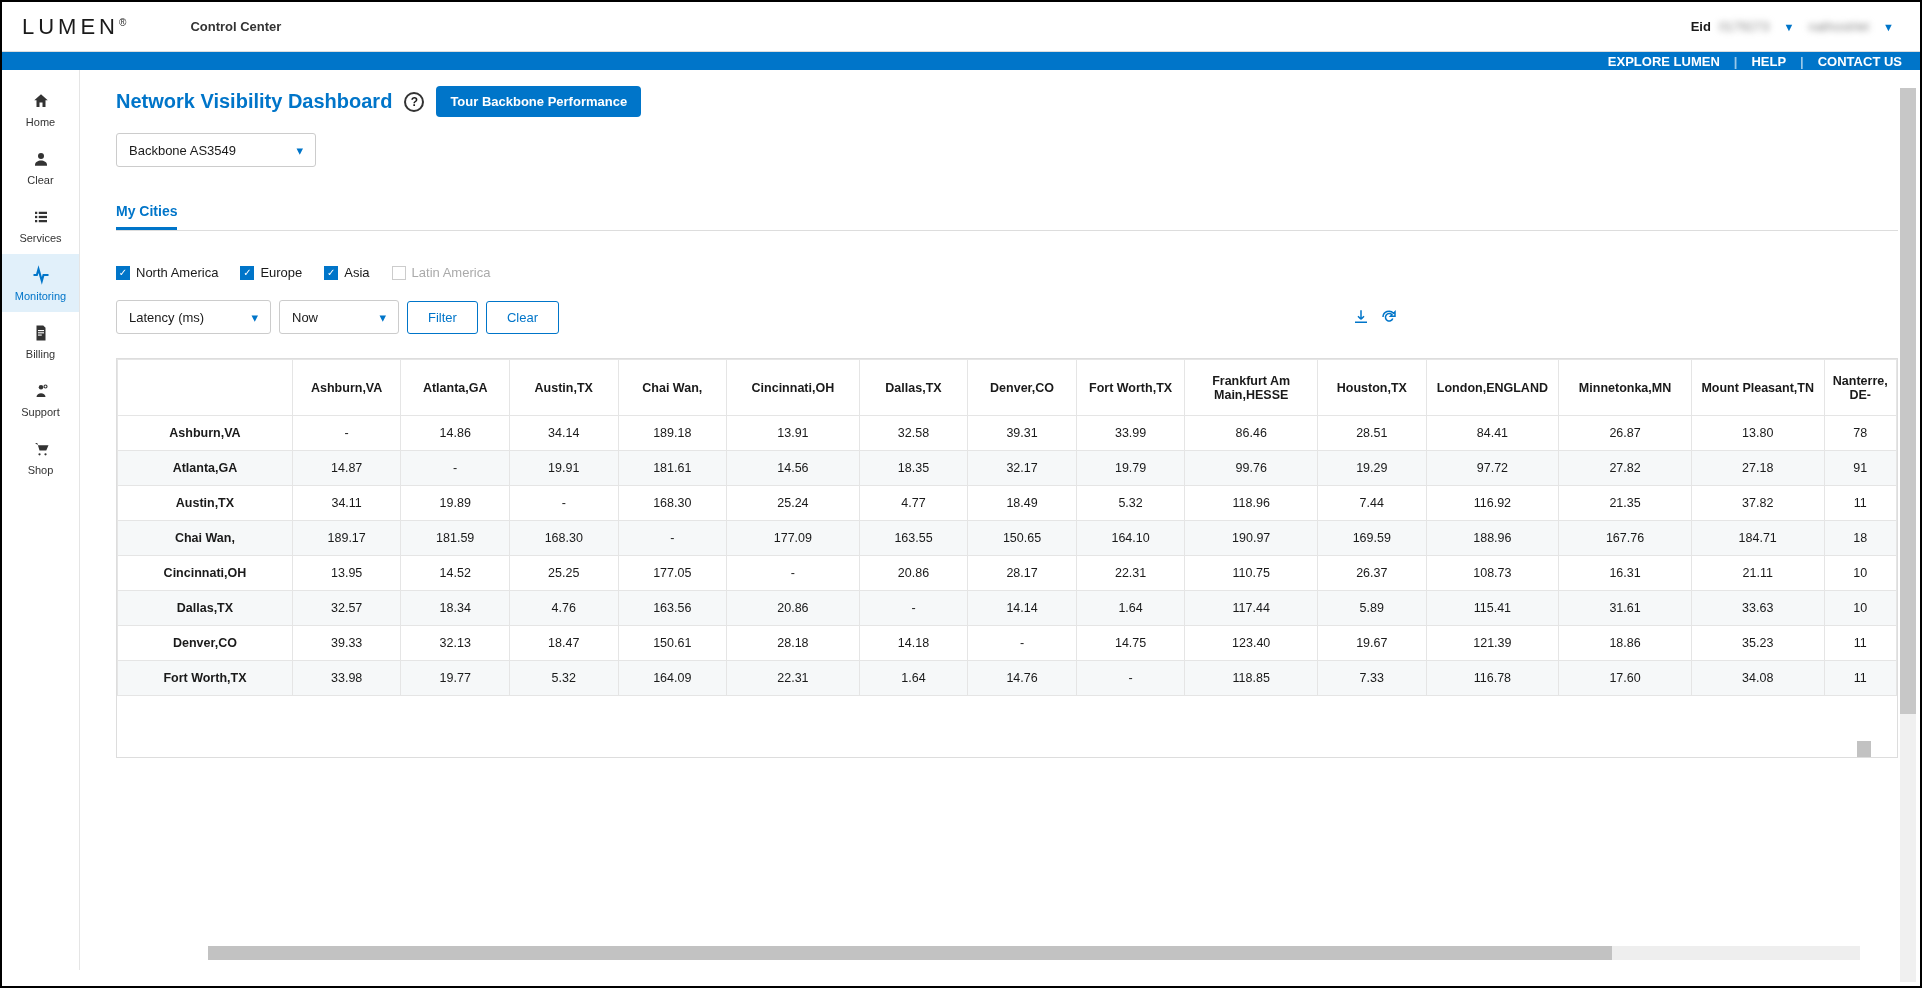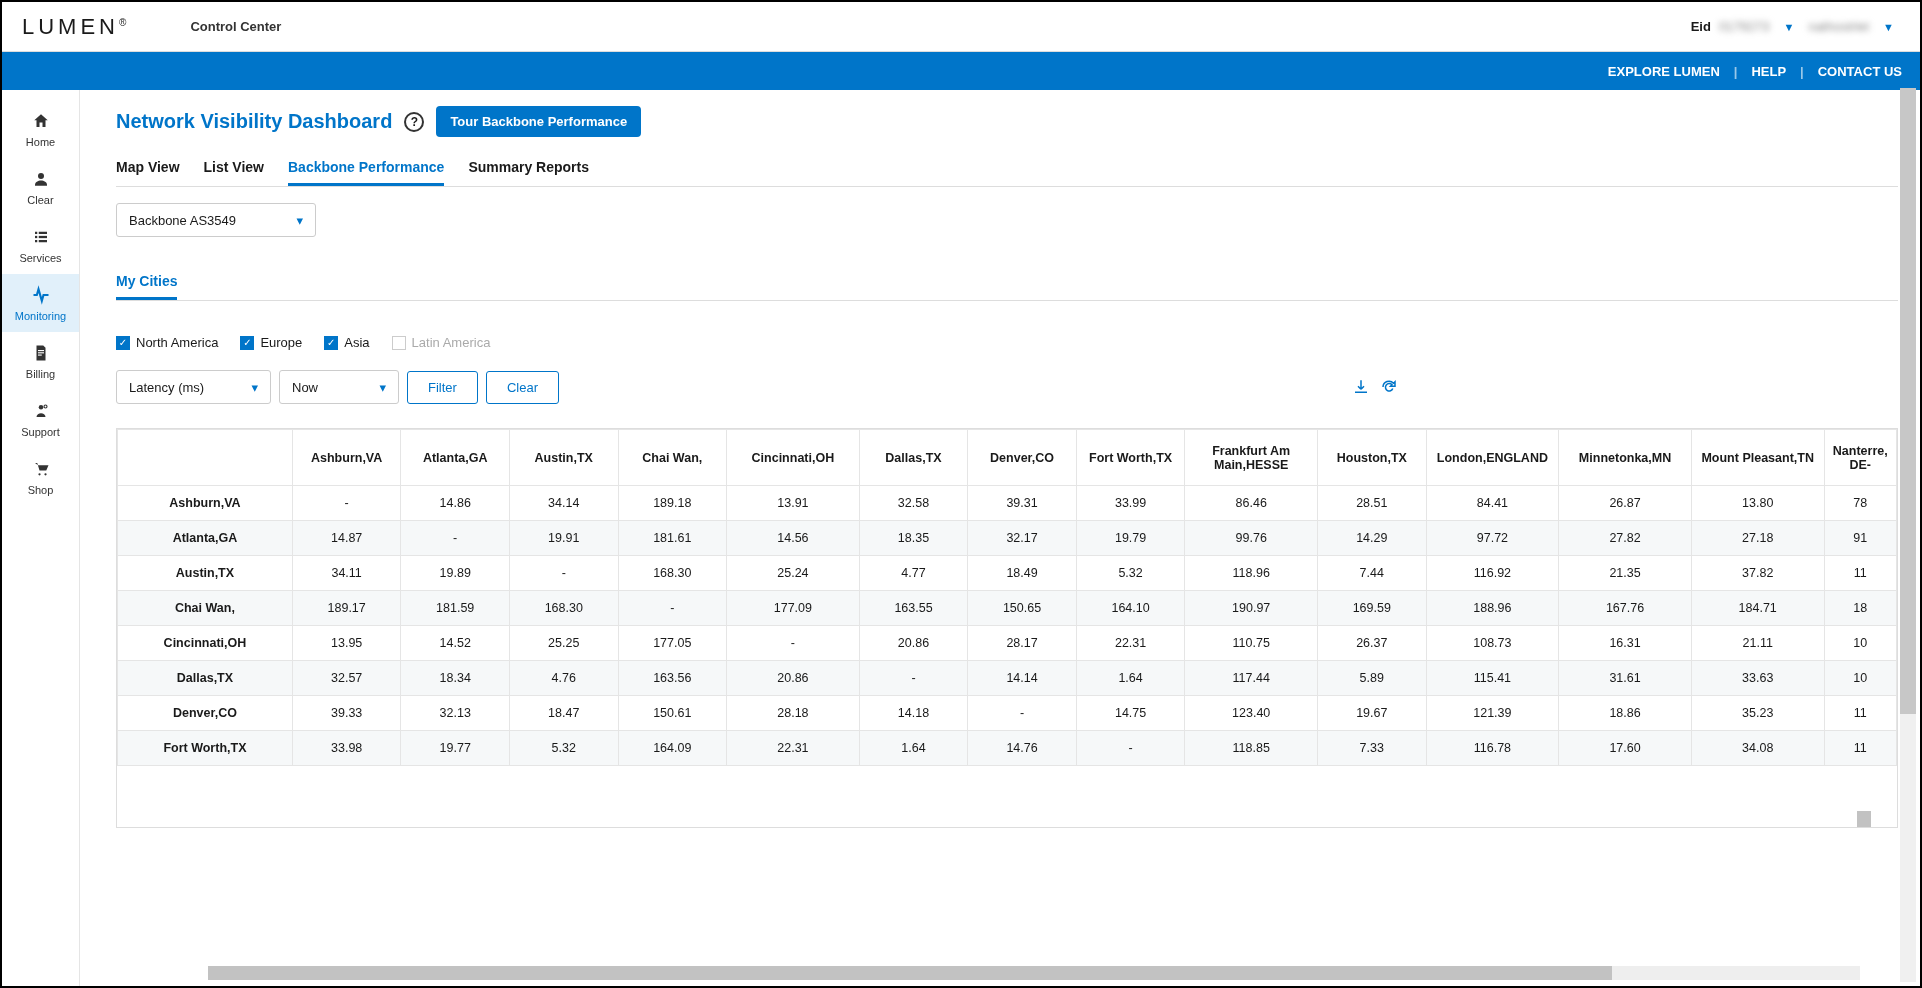--- a/index.html
+++ b/index.html
@@ -9,21 +9,21 @@
 .header { display: flex; align-items: center; padding: 10px 20px; border-bottom: 1px solid #ddd; height: 50px; }
 .logo { font-size: 22px; font-weight: 400; letter-spacing: 4px; font-family: Arial, sans-serif; }
 .logo sup { font-size: 10px; vertical-align: super; }
 .control-center { margin-left: 60px; font-size: 13px; font-weight: 700; color: #333; }
 .header-right { margin-left: auto; display: flex; align-items: center; gap: 8px; }
 .eid-label { font-weight: 700; font-size: 13px; }
 .blur { filter: blur(3px); color: #888; }
 .chev { font-size: 11px; color: #0075c9; margin: 0 6px; }
 
 
-.bluebar { background: #0075c9; color: #fff; height: 38px; display: flex; align-items: center; justify-content: flex-end; padding: 0 18px; gap: 14px; font-weight: 700; font-size: 13px; }
+.bluebar { background: #0075c9; color: #fff; height: 18px; display: flex; align-items: center; justify-content: flex-end; padding: 0 18px; gap: 14px; font-weight: 700; font-size: 13px; }
 .bluebar a { color: #fff; text-decoration: none; }
 .bluebar .sep { color: rgba(255,255,255,0.6); }
 
 
 .body-wrap { display: flex; height: calc(100% - 84px); }
 
 
 .sidebar { width: 78px; background: #fff; border-right: 1px solid #e5e5e5; display: flex; flex-direction: column; padding-top: 10px; }
 .side-item { display: flex; flex-direction: column; align-items: center; padding: 10px 0; font-size: 11px; color: #333; cursor: pointer; }
 .side-item.active { background: #e1f0fa; color: #0075c9; }
@@ -179,26 +179,20 @@
     </div>
   </div>
 
   <div class="main">
     <div class="page-head">
       <span class="page-title">Network Visibility Dashboard</span>
       <span class="help-circle">?</span>
       <button class="tour-btn">Tour Backbone Performance</button>
     </div>
 
-    <div class="tabs">
-      <div class="tab">Map View</div>
-      <div class="tab">List View</div>
-      <div class="tab active">Backbone Performance</div>
-      <div class="tab">Summary Reports</div>
-    </div>
 
     <div class="backbone-select">
       <span>Backbone AS3549</span>
       <span style="color:#0075c9;">▾</span>
     </div>
 
     <div class="section-tab">
       <span class="section-tab-label">My Cities</span>
     </div>
 
@@ -289,21 +283,21 @@
               <td>Atlanta,GA</td>
               <td>14.87</td>
               <td>-</td>
               <td>19.91</td>
               <td>181.61</td>
               <td>14.56</td>
               <td>18.35</td>
               <td>32.17</td>
               <td>19.79</td>
               <td>99.76</td>
-              <td>14.29</td>
+              <td>19.29</td>
               <td>97.72</td>
               <td>27.82</td>
               <td>27.18</td>
               <td>91</td>
             </tr>
             <tr>
               <td>Austin,TX</td>
               <td>34.11</td>
               <td>19.89</td>
               <td>-</td>

